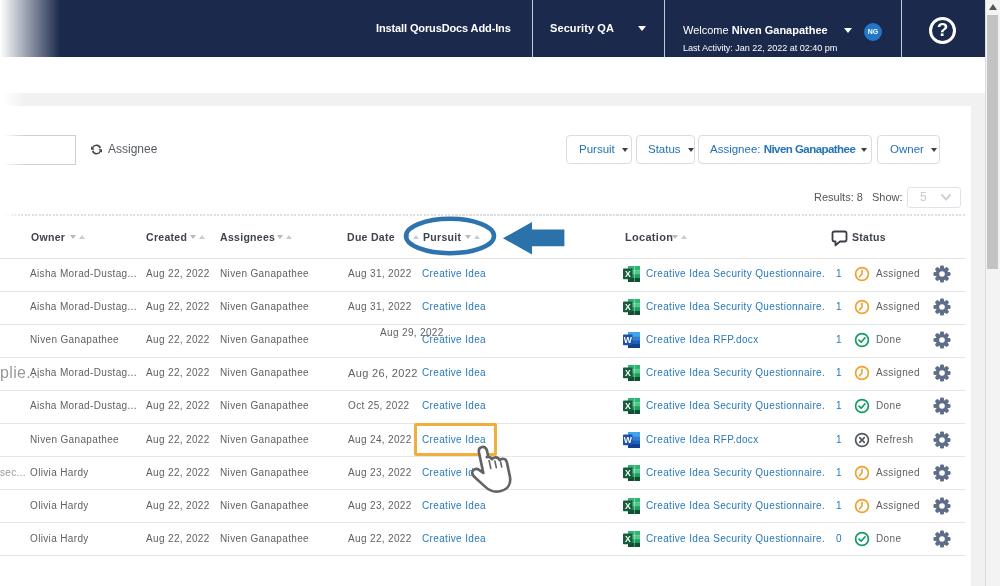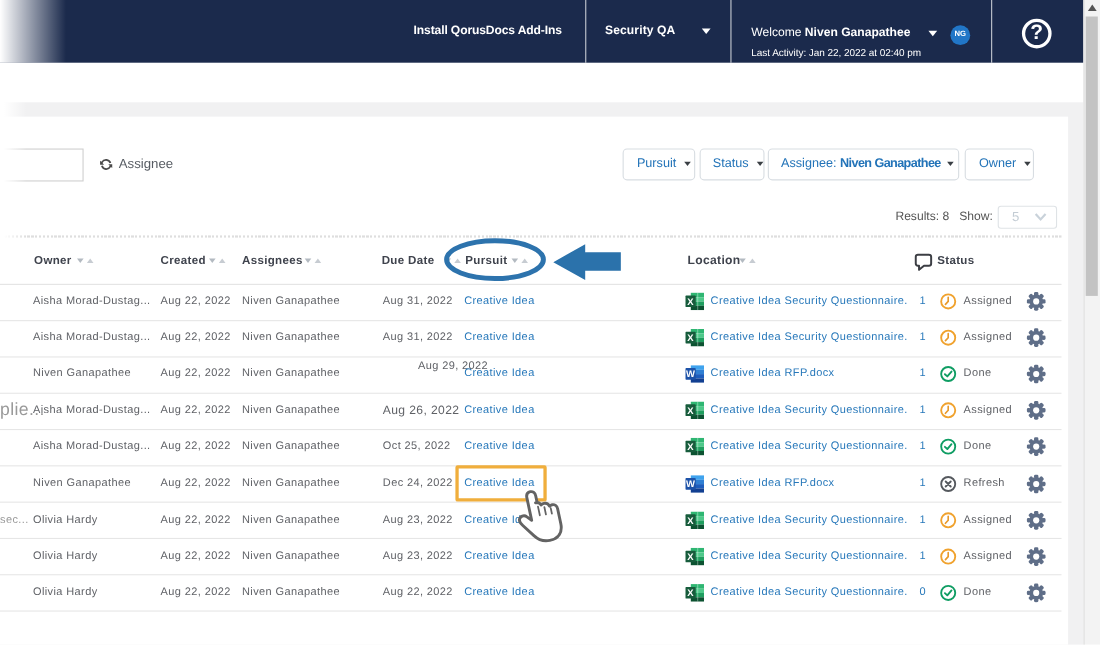--- a/index.html
+++ b/index.html
@@ -249,21 +249,21 @@
       <rect x="-2" y="-8.5" width="4" height="3.2" rx="1.3" transform="rotate(180 0 0)" fill="#5f6e88"></rect>
       <rect x="-2" y="-8.5" width="4" height="3.2" rx="1.3" transform="rotate(225 0 0)" fill="#5f6e88"></rect>
       <rect x="-2" y="-8.5" width="4" height="3.2" rx="1.3" transform="rotate(270 0 0)" fill="#5f6e88"></rect>
       <rect x="-2" y="-8.5" width="4" height="3.2" rx="1.3" transform="rotate(315 0 0)" fill="#5f6e88"></rect>
   <circle cx="0" cy="0" r="2.8" fill="#fff"></circle>
  </svg>
     <div class="abs" style="left:0;top:422.9px;width:965px;height:1px;background:#e6e6e6;"></div>
     <div class="abs" style="left:30px;top:432.5px;font-size:10px;letter-spacing:0.35px;line-height:14px;color:#5f6166;">Niven Ganapathee</div>
     <div class="abs" style="left:146px;top:432.5px;font-size:10px;letter-spacing:0.35px;line-height:14px;color:#5f6166;">Aug 22, 2022</div>
     <div class="abs" style="left:220px;top:432.5px;font-size:10px;letter-spacing:0.35px;line-height:14px;color:#5f6166;">Niven Ganapathee</div>
-    <div class="abs" style="left:348px;top:432.5px;font-size:10px;letter-spacing:0.35px;line-height:14px;color:#5f6166;">Dec 24, 2022</div>
+    <div class="abs" style="left:348px;top:432.5px;font-size:10px;letter-spacing:0.35px;line-height:14px;color:#5f6166;">Aug 24, 2022</div>
     <div class="abs" style="left:422px;top:432.5px;font-size:10px;letter-spacing:0.35px;line-height:14px;color:#5f6166;color:#2778ba;">Creative Idea</div>
     <svg class="abs" style="left:623px;top:431.5px" width="18" height="16" viewBox="0 0 18 16">
    <rect x="5" y="0" width="12" height="16" fill="#fff"></rect>
    <rect x="5" y="0" width="12" height="4.2" fill="#3fa3ee"></rect>
    <rect x="5" y="4.2" width="12" height="3.9" fill="#2f7fd4"></rect>
    <rect x="5" y="8.1" width="12" height="3.9" fill="#1d5dbd"></rect>
    <rect x="5" y="12" width="12" height="4" fill="#123f91"></rect>
    <rect x="0" y="2.6" width="9.5" height="10.6" rx="0.8" fill="#1d52a8"></rect>
    <text x="4.75" y="11" font-size="8.6" font-weight="bold" fill="#fff" text-anchor="middle" font-family="Liberation Sans">W</text>
  </svg>

